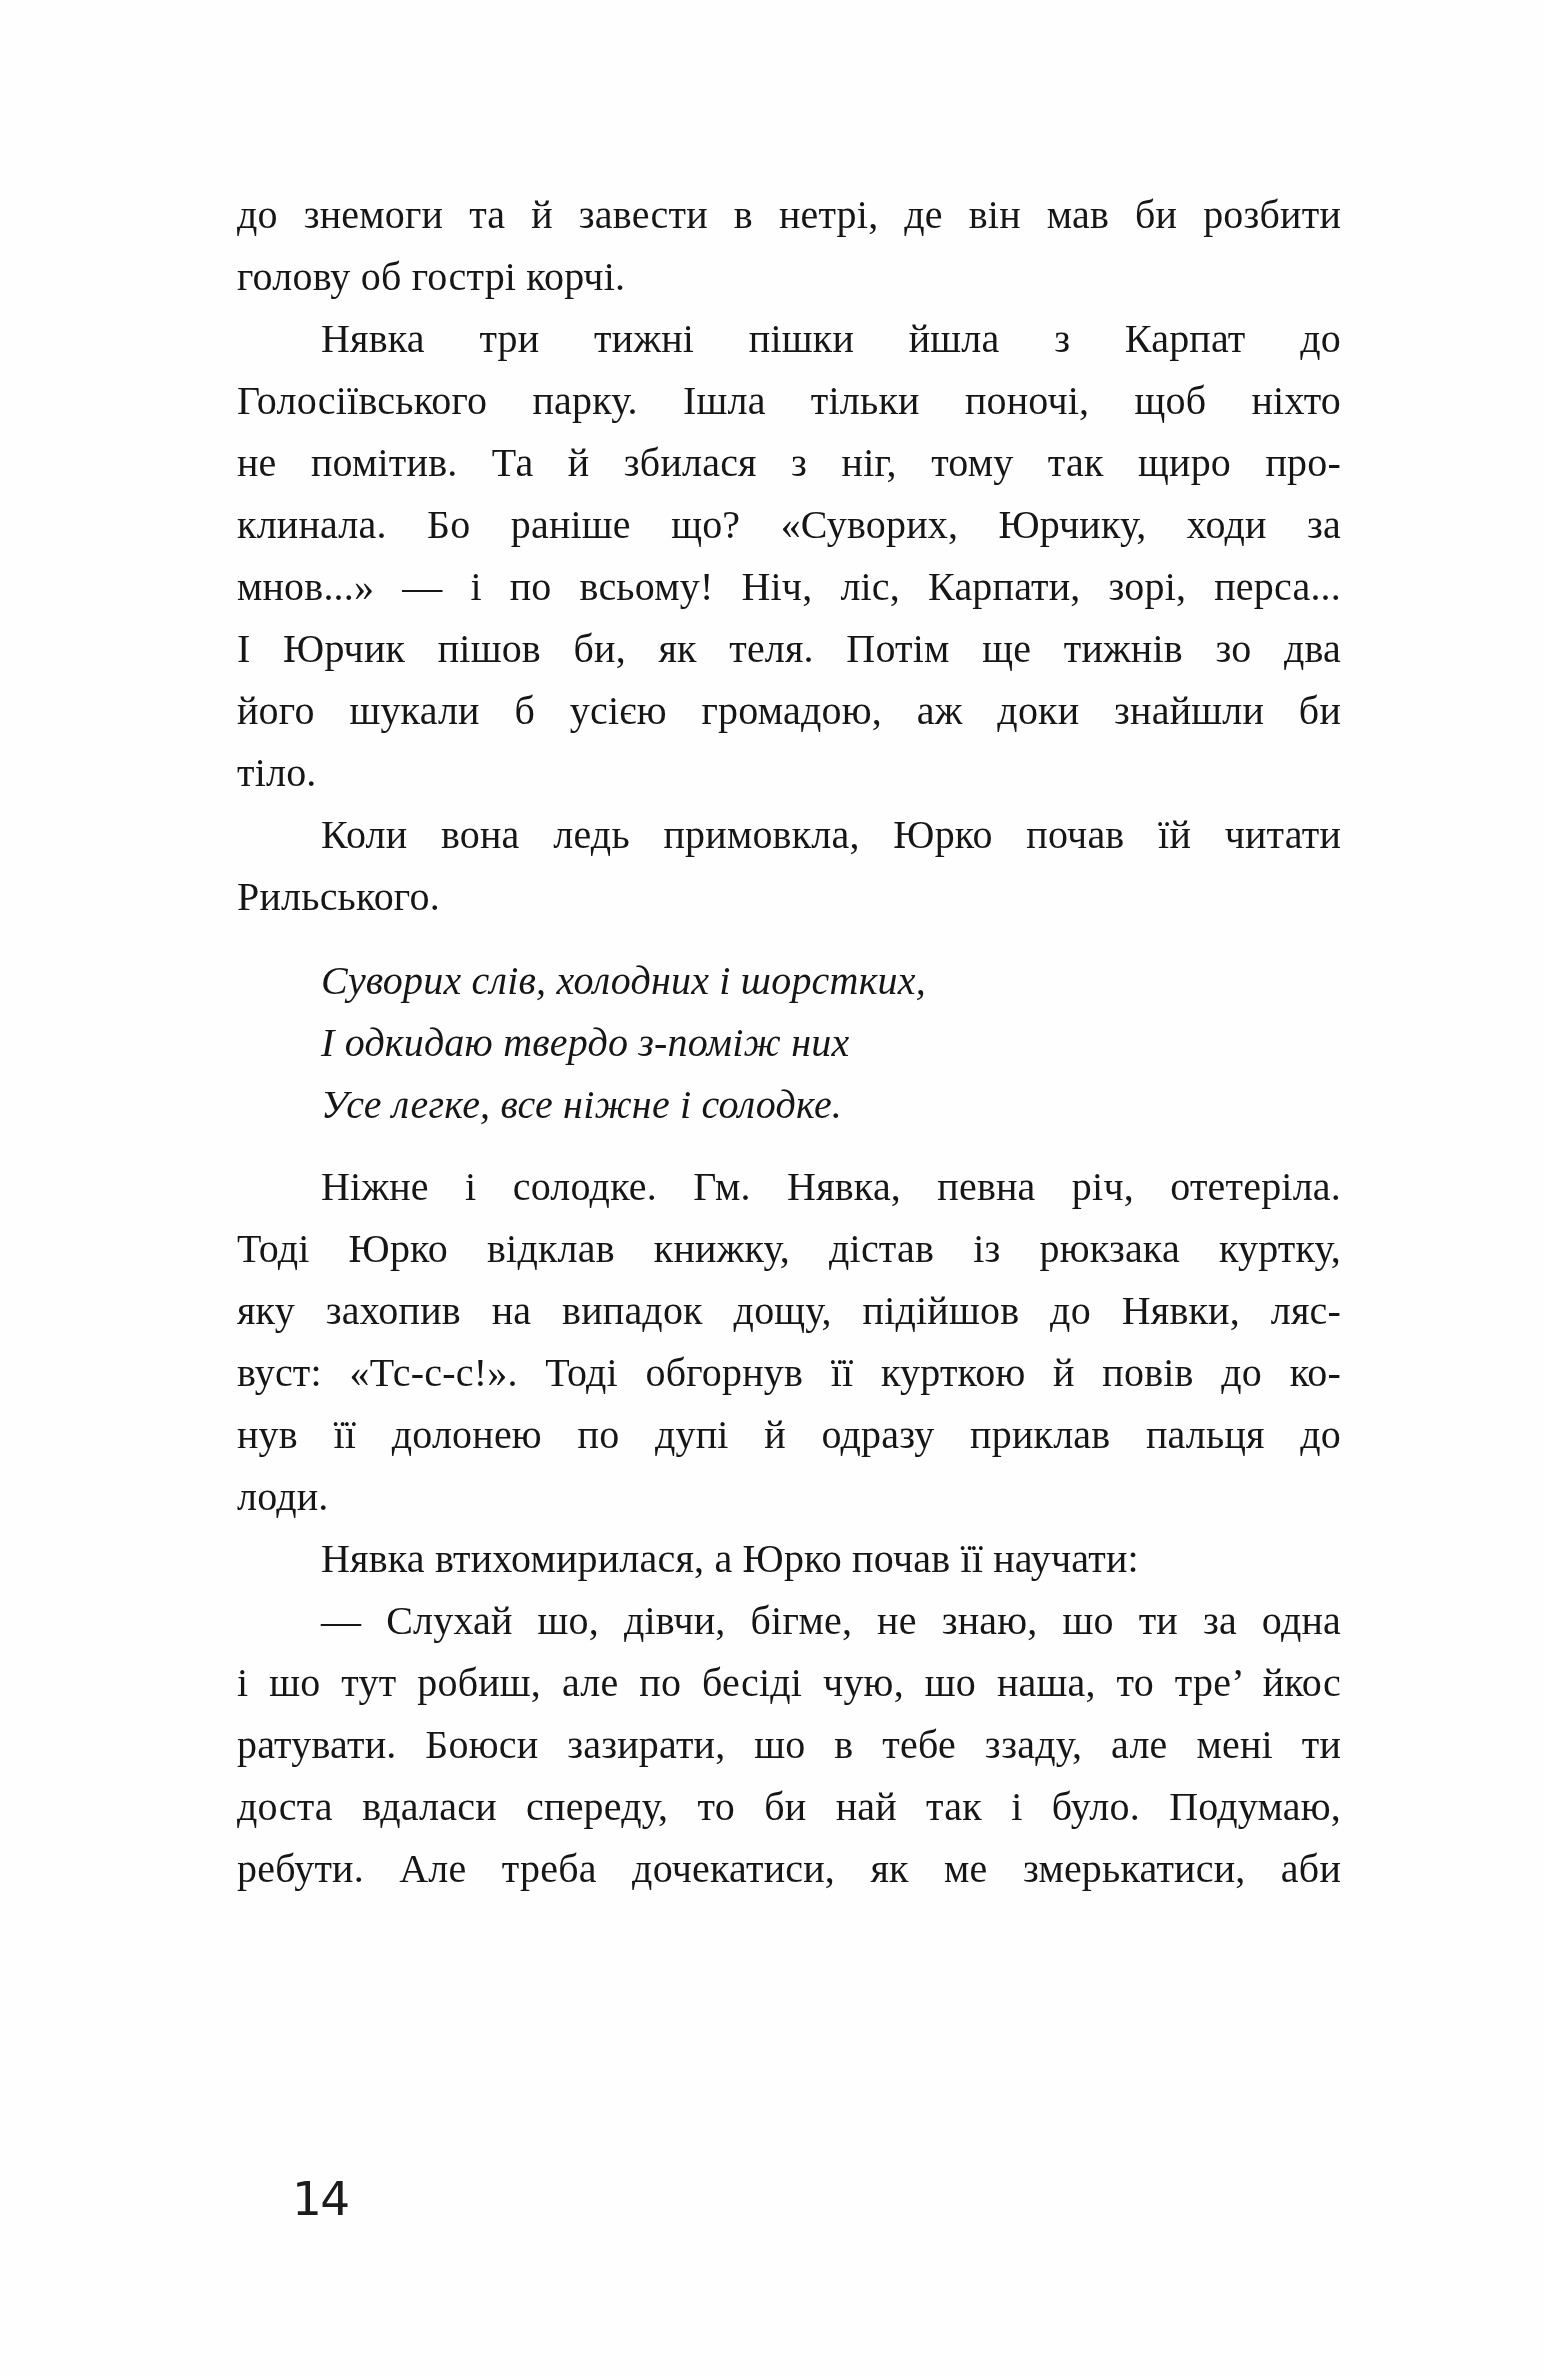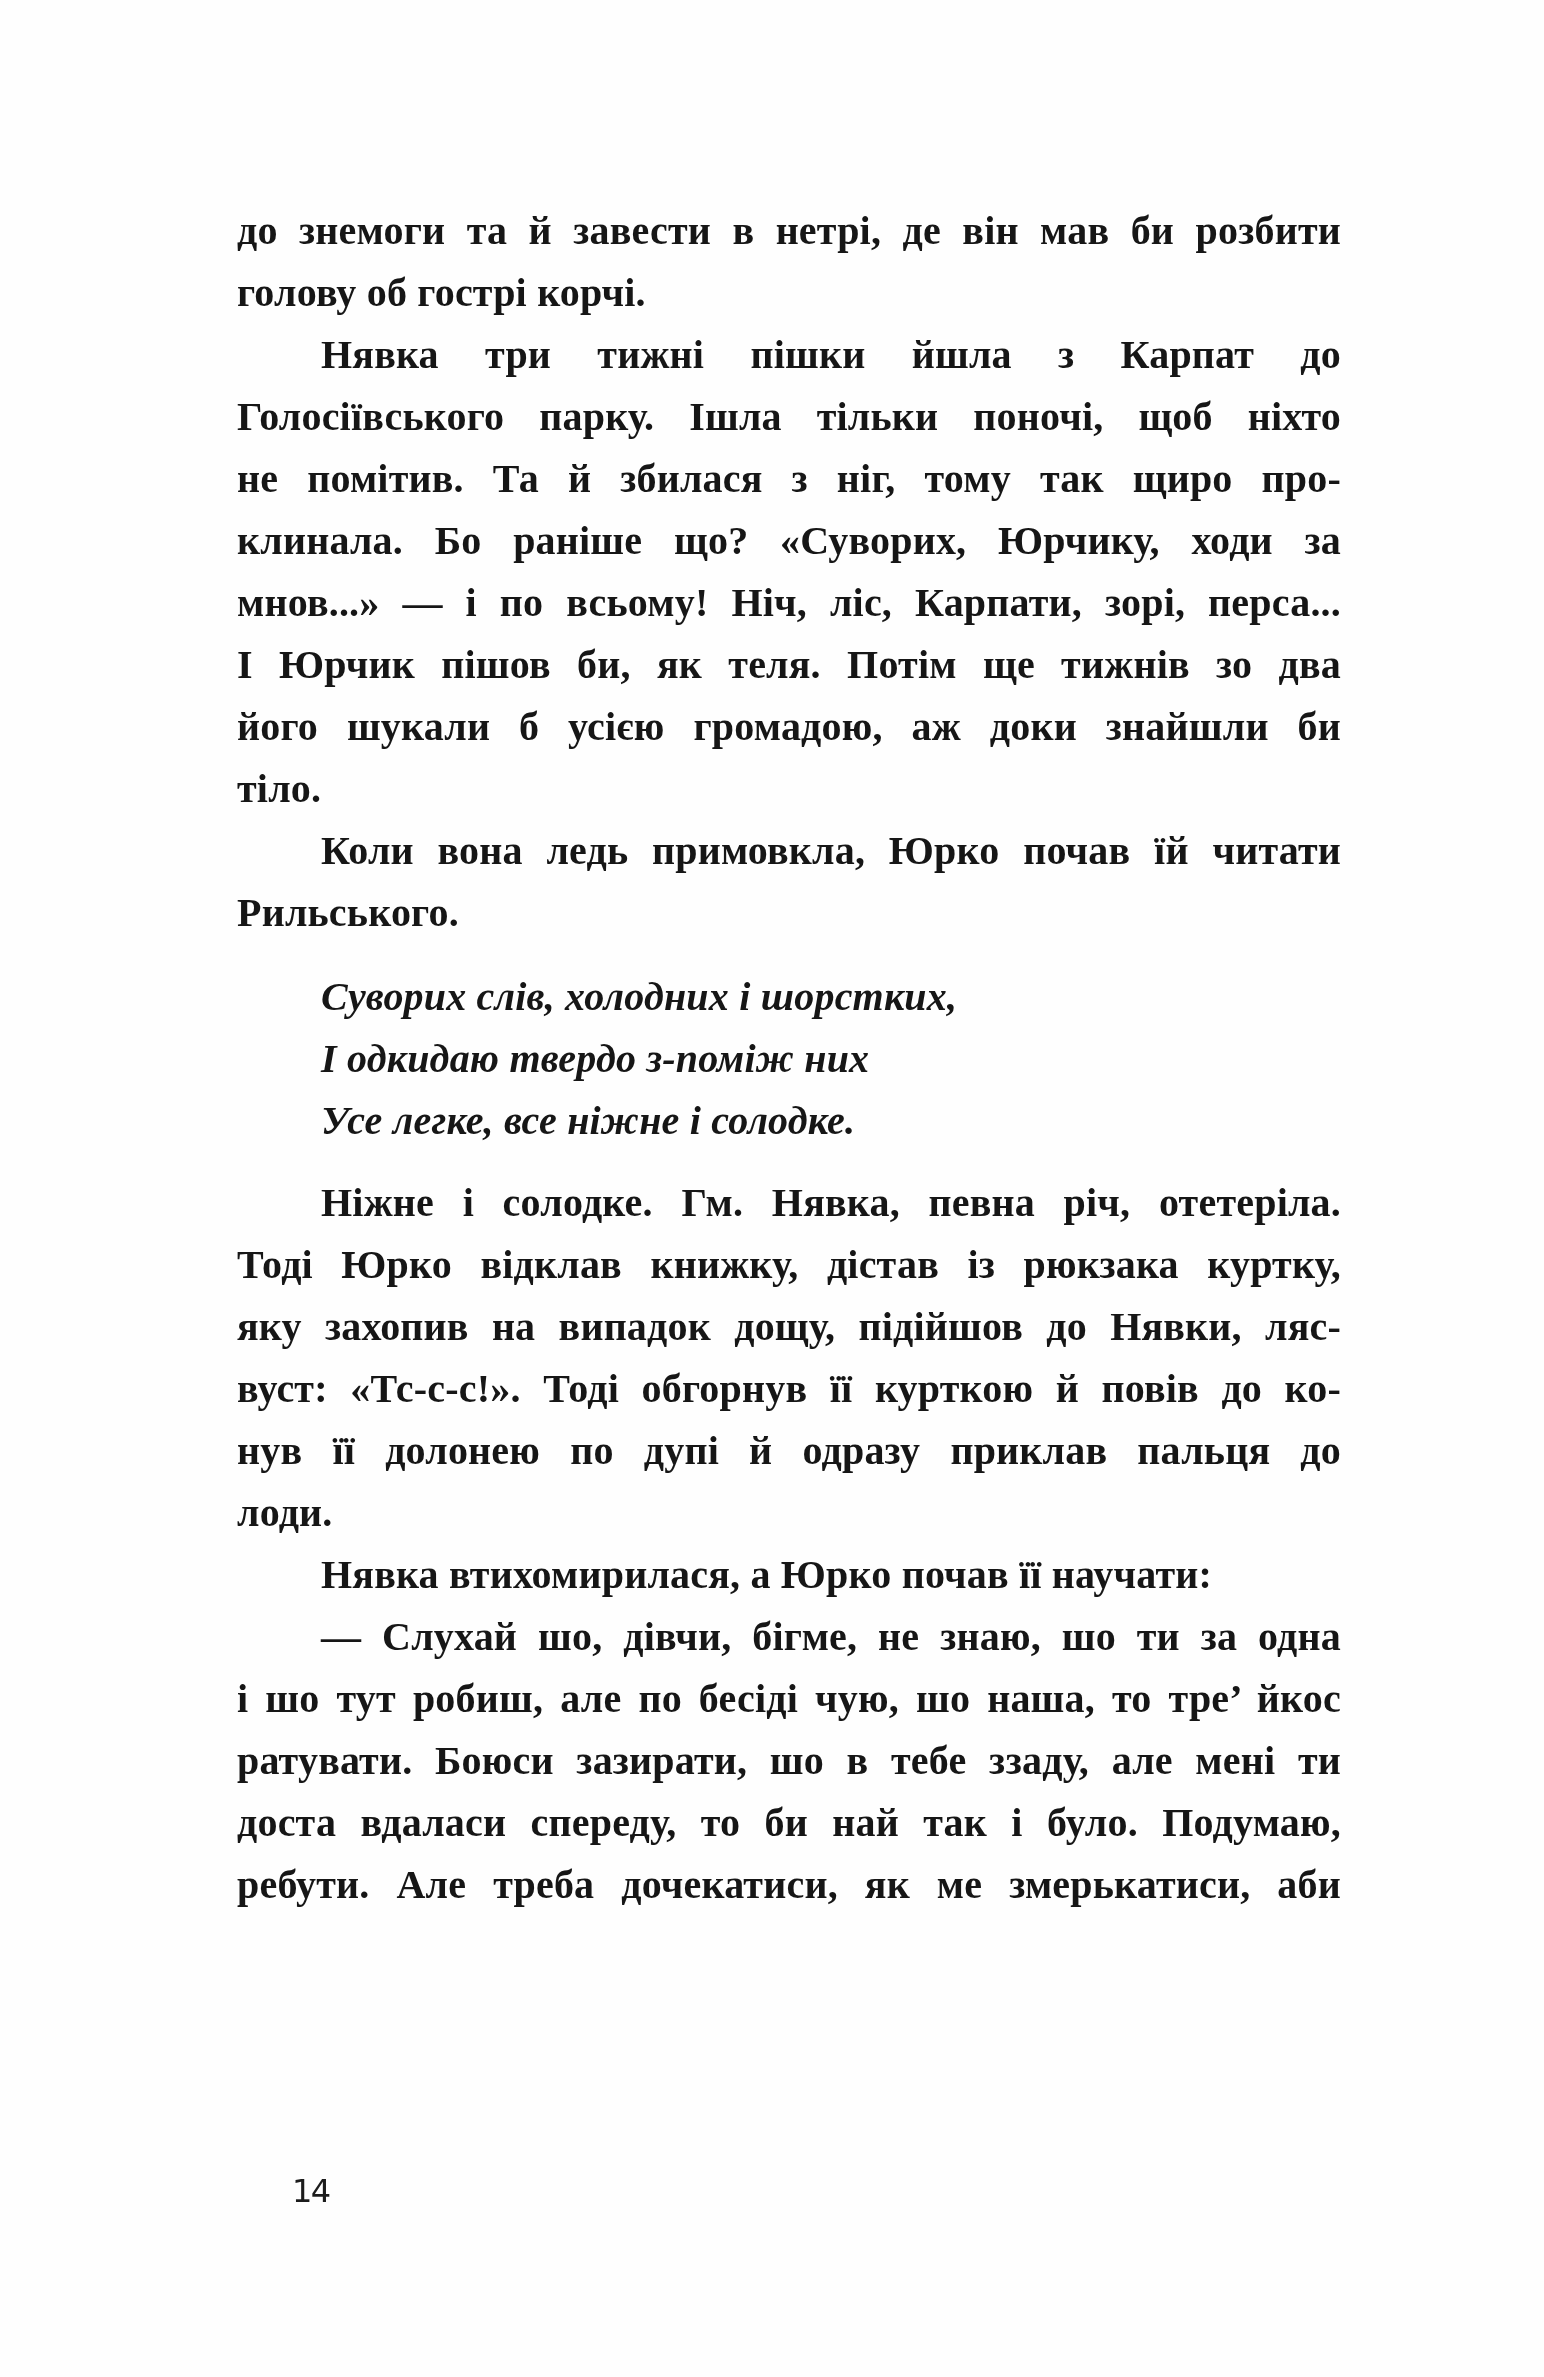--- a/index.html
+++ b/index.html
@@ -19,23 +19,22 @@
 
   .book-page {
     position: absolute;
     inset: 0;
     background: #fefefe;
   }
 
   .text-column {
     position: absolute;
     left: 237px;
-    top: 200px;
+    top: 184px;
     width: 1104px;
-    font-weight: bold;
   }
 
   .line {
     font-size: 40px;
     line-height: 62px;
     letter-spacing: 0.2px;
   }
 
   .line.just {
     text-align: justify;
@@ -53,21 +52,21 @@
 
   .block.verse .line {
     text-align: left;
   }
 
   .page-number {
     position: absolute;
     left: 292px;
     top: 2175px;
     font-family: "DejaVu Sans", sans-serif;
-    font-size: 32px;
+    font-size: 47px;
     line-height: 1.0;
     color: #1c1c1c;
     letter-spacing: -1.6px;
   }
 </style>
 </head>
 <body>
 
 <div class="book-page">
   <div class="text-column">

